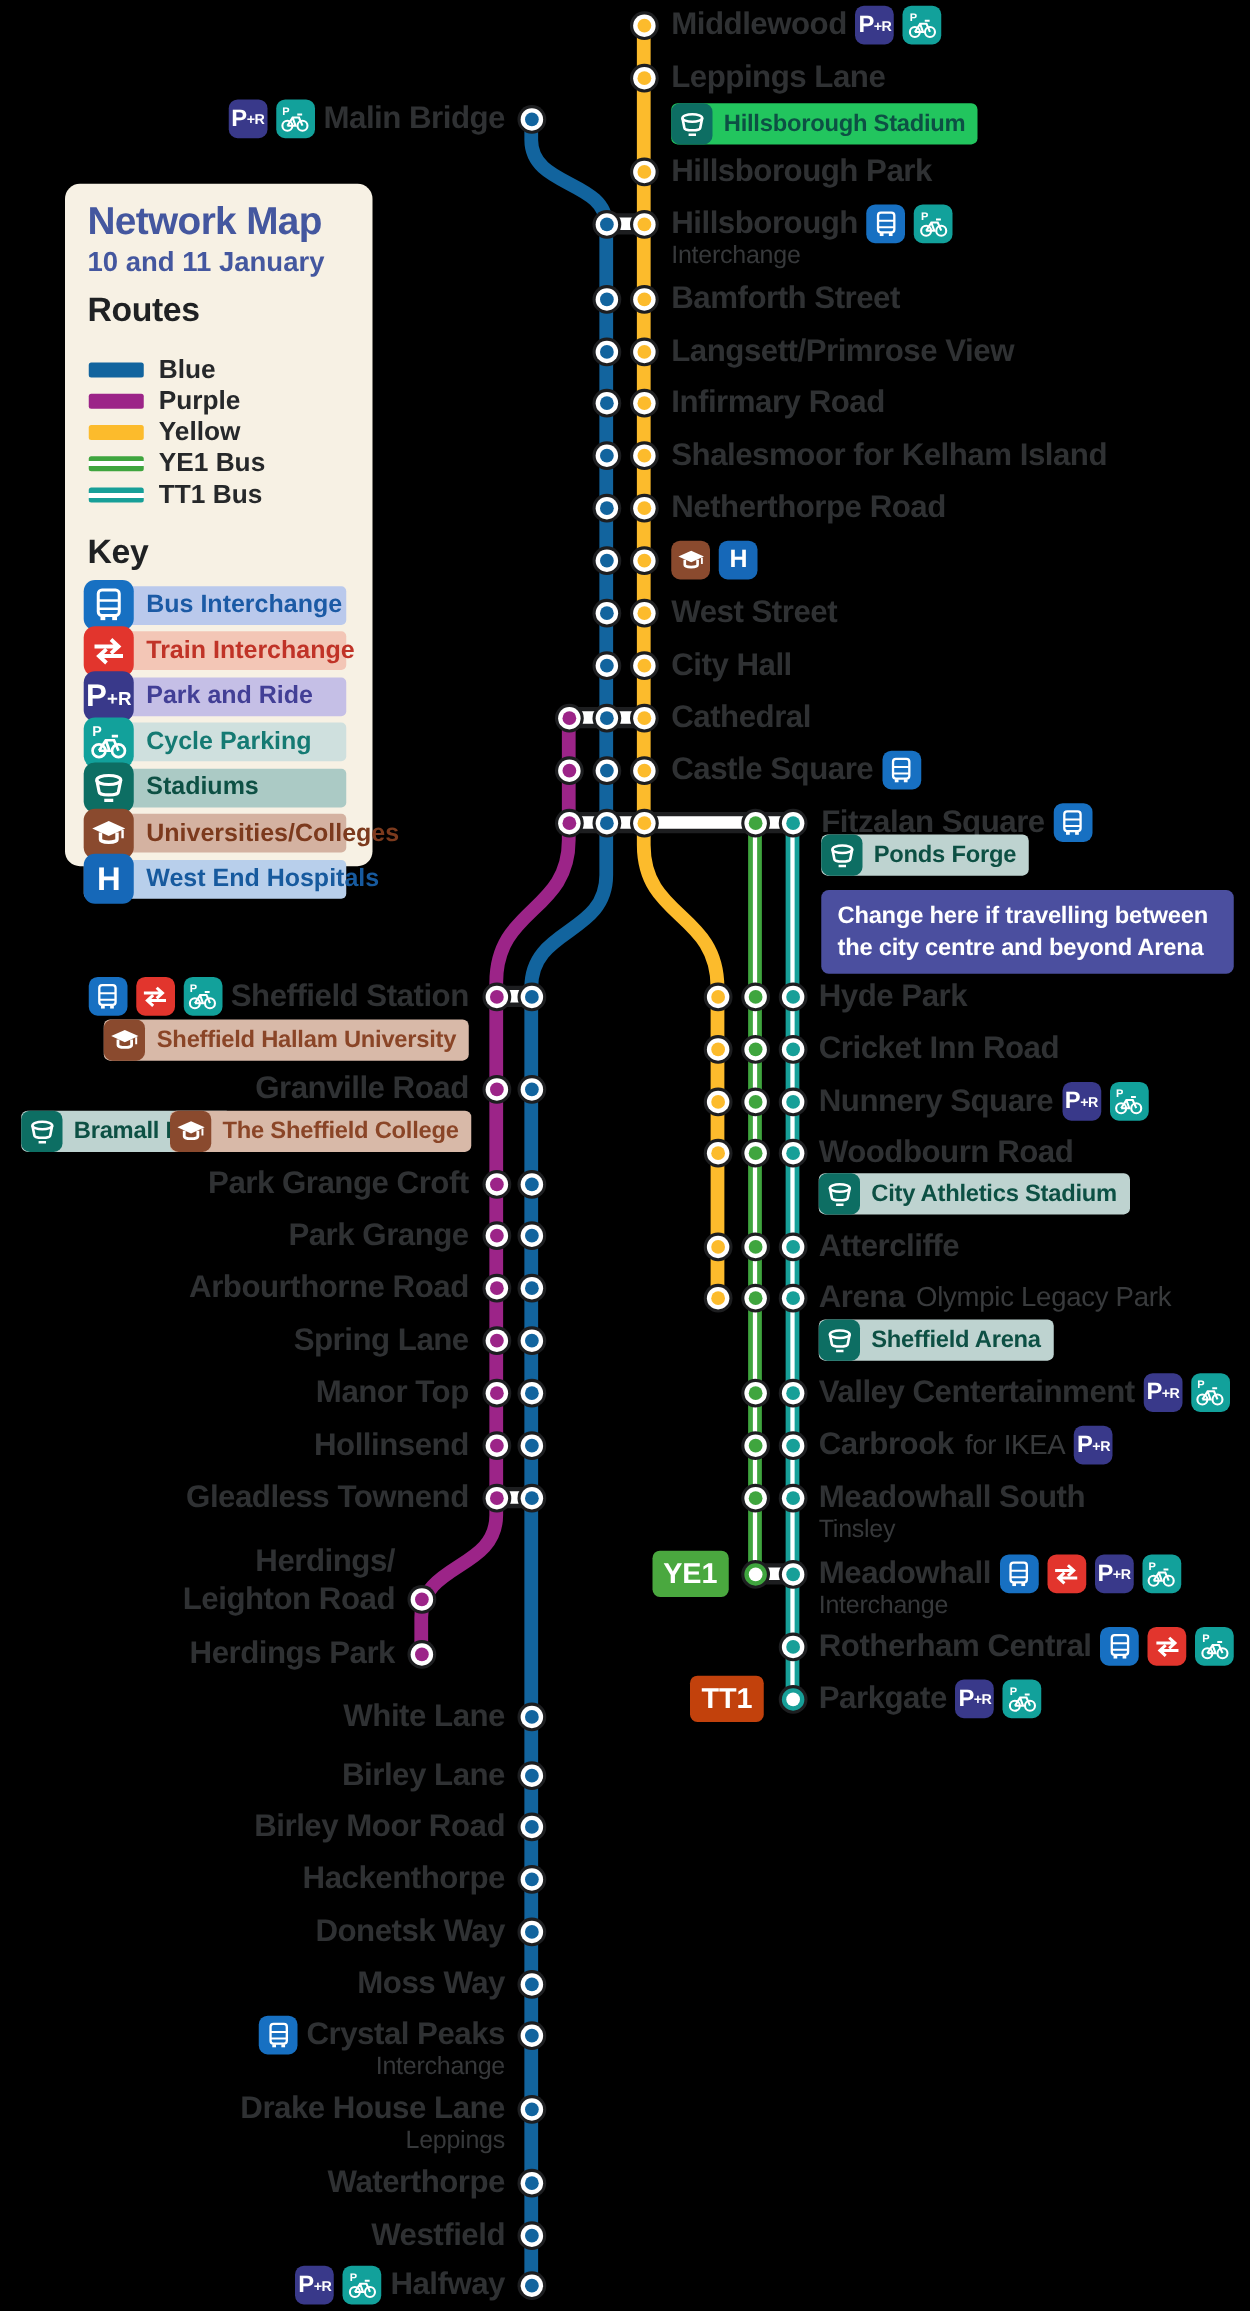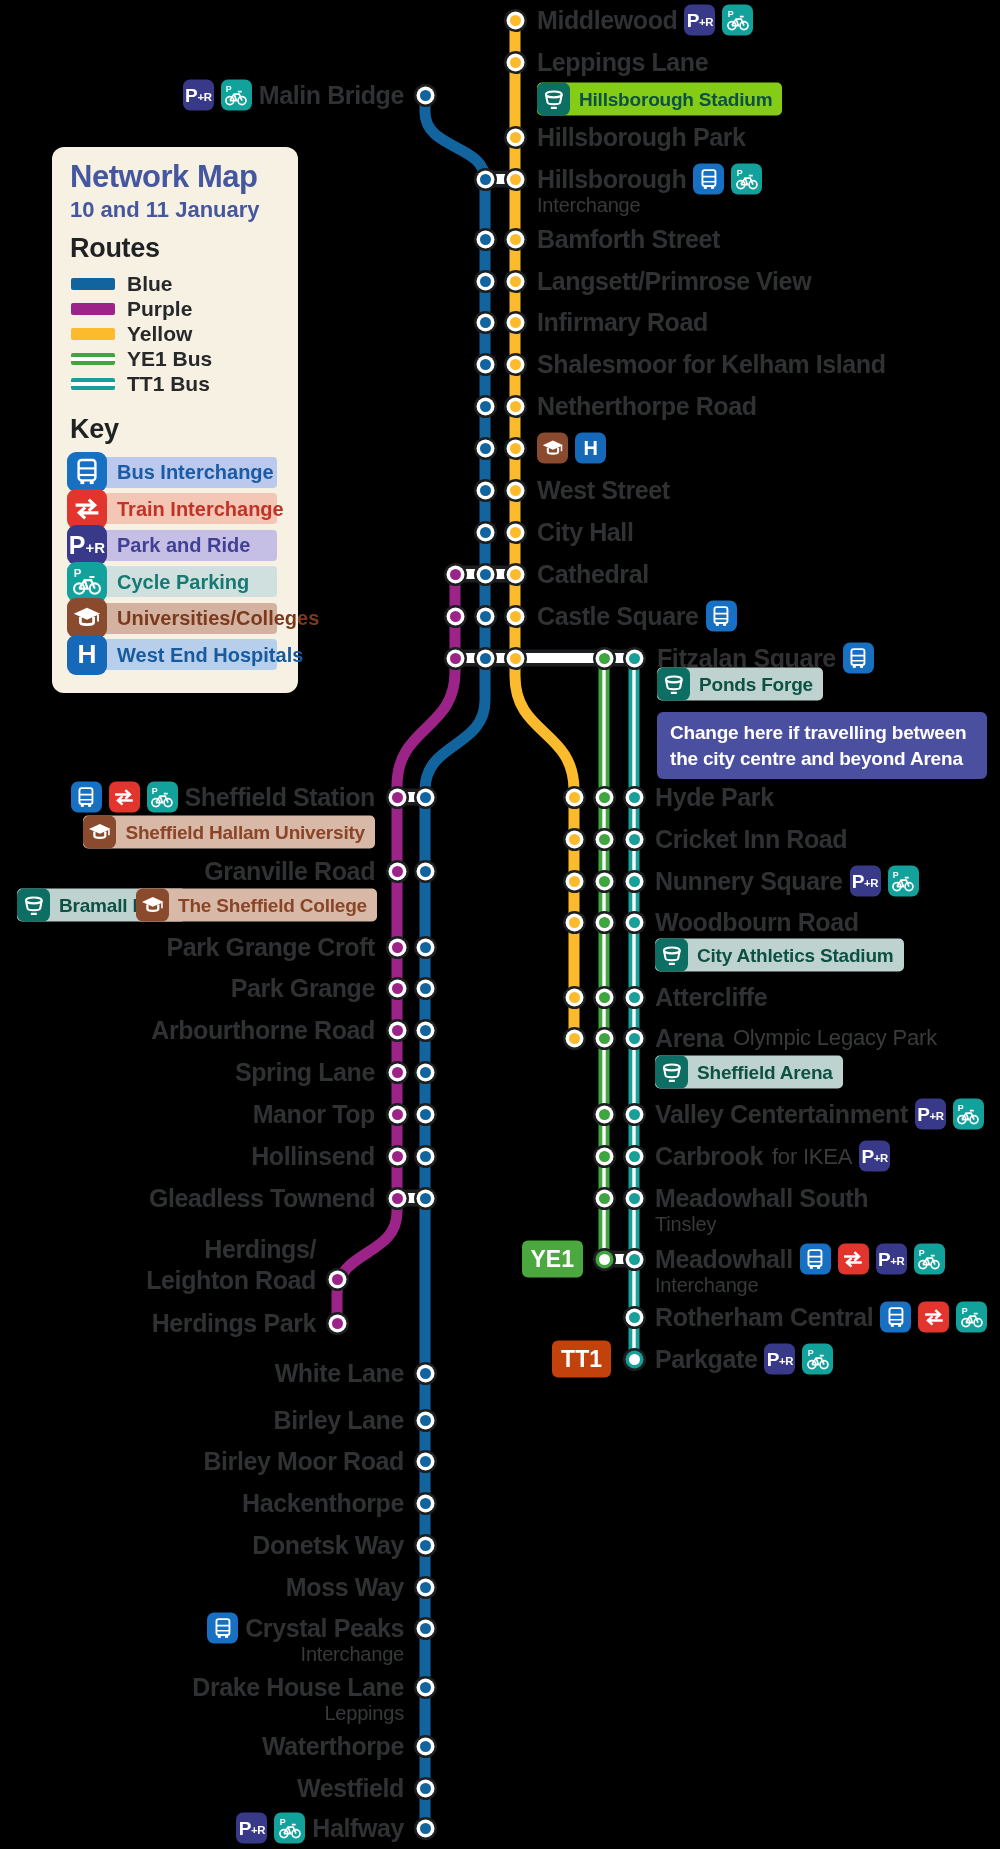--- a/index.html
+++ b/index.html
@@ -35,21 +35,21 @@
   .note{position:absolute;left:657px;top:712px;width:330px;box-sizing:border-box;
     background:#4B4F9F;color:#fff;font-weight:bold;font-size:19px;line-height:1.35;
     padding:8px 13px;border-radius:6px;letter-spacing:-0.2px;}
   .note span{display:block;}
   .legend{position:absolute;left:52px;top:147px;width:246px;height:546px;background:#F7F1E4;
     border-radius:12px;padding:12px 0 0 15px;box-sizing:border-box;}
   .lg-title{font-size:31px;font-weight:bold;color:#44579F;letter-spacing:-0.5px;line-height:36px;padding-left:3px;}
   .lg-sub{font-size:22px;font-weight:bold;color:#44579F;line-height:30px;padding-left:3px;}
   .lg-head{font-size:27px;font-weight:bold;color:#1F2123;line-height:30px;margin-top:8px;padding-left:3px;letter-spacing:-0.3px;}
   .lg-head.key{margin-top:18px;}
-  #route-rows{margin-top:8px;}
+  #route-rows{margin-top:20px;}
   .route-row{display:flex;align-items:center;height:25px;}
   .swatch{width:44px;height:12px;border-radius:2px;margin-left:4px;flex:none;}
   .route-label{font-size:21px;font-weight:600;color:#26282A;margin-left:12px;}
   #key-rows{margin-top:8px;}
   .key-row{position:relative;height:40px;margin-bottom:-3.5px;width:192px;}
   .key-pill{position:absolute;left:0;top:4.5px;width:210px;height:31px;border-radius:4px;}
   .key-row .icn{position:absolute;left:0;top:0;width:40px;height:40px;border-radius:9px;}
   .key-label{position:absolute;left:50px;top:50%;transform:translateY(-50%);
     font-size:20px;font-weight:600;white-space:nowrap;}
 </style>
@@ -528,21 +528,21 @@
         </span>
         <span class="icn" style="height: 31px; width: 31px; background: rgb(18, 161, 155); font-size: 19px;">
           <svg viewBox="0 0 30 30">
             <text x="4" y="11" fill="#fff" font-size="9.5" font-weight="bold" font-family="sans-serif">P</text>
             <circle cx="8.5" cy="20.5" r="4.3" fill="none" stroke="#fff" stroke-width="1.8"></circle>
             <circle cx="21.5" cy="20.5" r="4.3" fill="none" stroke="#fff" stroke-width="1.8"></circle>
             <path d="M8.5 20.5 L13 13.5 H18.5 L21.5 20.5 M13 13.5 L15.5 20.5 H8.5 M17 10.8 h4.2" fill="none" stroke="#fff" stroke-width="1.8"></path>
           </svg>
         </span>
       </div>
-      <div class="tag" style="top: 99px; left: 537px; background: #84cc16; color: rgb(13, 80, 68);">
+      <div class="tag" style="top: 99px; left: 537px; background: #22c55e; color: rgb(13, 80, 68);">
         <span class="icn" style="height: 33px; width: 33px; background: rgb(13, 110, 99); font-size: 20px;">
           <svg viewBox="0 0 30 30">
             <ellipse cx="15" cy="10" rx="8" ry="3" fill="none" stroke="#fff" stroke-width="2.1"></ellipse>
             <path d="M7 10 L8.6 18 C8.6 20.6 21.4 20.6 21.4 18 L23 10" fill="none" stroke="#fff" stroke-width="2.1"></path>
             <path d="M12 23.6 h6" stroke="#fff" stroke-width="2.1"></path>
           </svg>
         </span>
         <span class="tag-text">Hillsborough Stadium</span>
       </div>
       <div class="tag" style="top: 684px; left: 657px; background: rgb(190, 211, 208); color: rgb(13, 80, 68);">
@@ -679,20 +679,31 @@
             <svg viewBox="0 0 30 30">
               <text x="4" y="11" fill="#fff" font-size="9.5" font-weight="bold" font-family="sans-serif">P</text>
               <circle cx="8.5" cy="20.5" r="4.3" fill="none" stroke="#fff" stroke-width="1.8"></circle>
               <circle cx="21.5" cy="20.5" r="4.3" fill="none" stroke="#fff" stroke-width="1.8"></circle>
               <path d="M8.5 20.5 L13 13.5 H18.5 L21.5 20.5 M13 13.5 L15.5 20.5 H8.5 M17 10.8 h4.2" fill="none" stroke="#fff" stroke-width="1.8"></path>
             </svg>
           </span>
           <span class="key-label" style="color: rgb(21, 122, 115);">Cycle Parking</span>
         </div>
         <div class="key-row">
+          <span class="key-pill" style="background: rgb(171, 202, 197);"></span>
+          <span class="icn" style="height: 40px; width: 40px; background: rgb(13, 110, 99); font-size: 25px;">
+            <svg viewBox="0 0 30 30">
+              <ellipse cx="15" cy="10" rx="8" ry="3" fill="none" stroke="#fff" stroke-width="2.1"></ellipse>
+              <path d="M7 10 L8.6 18 C8.6 20.6 21.4 20.6 21.4 18 L23 10" fill="none" stroke="#fff" stroke-width="2.1"></path>
+              <path d="M12 23.6 h6" stroke="#fff" stroke-width="2.1"></path>
+            </svg>
+          </span>
+          <span class="key-label" style="color: rgb(13, 80, 68);">Stadiums</span>
+        </div>
+        <div class="key-row">
           <span class="key-pill" style="background: rgb(212, 178, 161);"></span>
           <span class="icn" style="height: 40px; width: 40px; background: rgb(138, 74, 46); font-size: 25px;">
             <svg viewBox="0 0 30 30">
               <path d="M15 6.5 L26 11.5 L15 16.5 L4 11.5 Z" fill="#fff"></path>
               <path d="M9.5 14.2 V18.8 C9.5 21.2 20.5 21.2 20.5 18.8 V14.2" fill="none" stroke="#fff" stroke-width="2.3"></path>
               <line x1="24.2" y1="12.5" x2="24.2" y2="18" stroke="#fff" stroke-width="1.6"></line>
             </svg>
           </span>
           <span class="key-label" style="color: rgb(124, 58, 29);">Universities/Colleges</span>
         </div>

